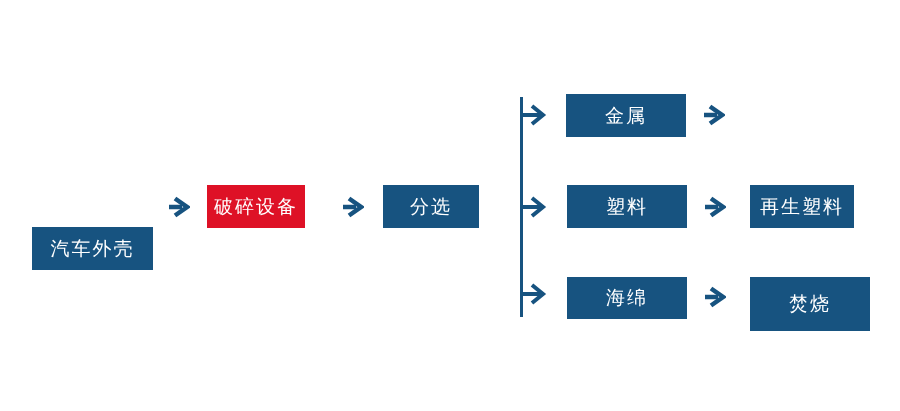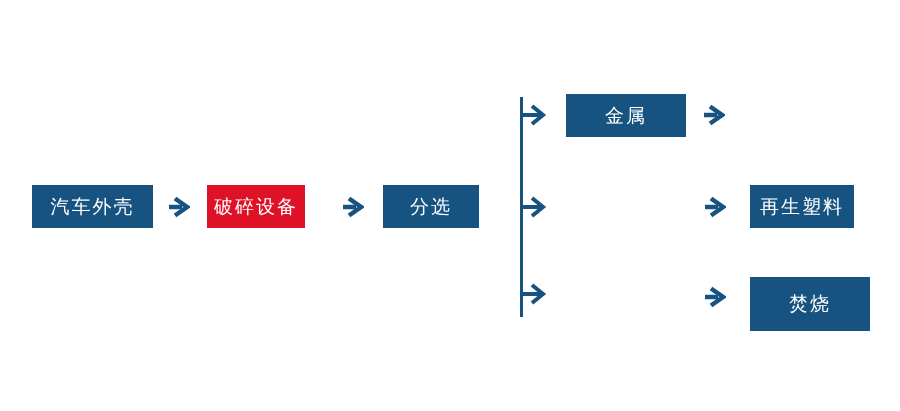--- a/index.html
+++ b/index.html
@@ -62,21 +62,21 @@
 
   .b-1 { left: 521px; top: 103px; }
   .b-2 { left: 521px; top: 195px; }
   .b-3 { left: 521px; top: 282px; }
 </style>
 </head>
 <body style="background-color: rgb(255, 255, 255);">
 
 <div class="canvas">
 
-  <div class="node n-car" style="background-color: rgb(23, 83, 128);">汽车外壳</div>
+  <div class="node n-car" style="background-color: rgb(23, 83, 128); margin-top: 42px;">汽车外壳</div>
 
   <svg class="arrow a-1" width="22" height="22" viewBox="0 0 22 22">
     <path d="M1 11 L14 11" stroke-width="4.5"></path>
     <path d="M7 2.5 L19 11 L7 19.5" stroke-width="4.5"></path>
   </svg>
 
   <div class="node n-crusher" style="background-color: rgb(222, 17, 38);">破碎设备</div>
 
   <svg class="arrow a-2" width="22" height="22" viewBox="0 0 22 22">
     <path d="M1 11 L14 11" stroke-width="4.5"></path>
@@ -99,25 +99,27 @@
     <path d="M0 12 L19 12" stroke-width="4"></path>
     <path d="M11 3 L22 12 L11 21" stroke-width="4"></path>
   </svg>
 
   <div class="node n-metal" style="background-color: rgb(23, 83, 128);">金属</div>
   <svg class="arrow a-r1" width="22" height="22" viewBox="0 0 22 22">
     <path d="M1 11 L14 11" stroke-width="4.5"></path>
     <path d="M7 2.5 L19 11 L7 19.5" stroke-width="4.5"></path>
   </svg>
 
+  <div class="node n-plastic" style="background-color: rgb(23, 83, 128);">塑料</div>
   <svg class="arrow a-r2" width="22" height="22" viewBox="0 0 22 22">
     <path d="M1 11 L14 11" stroke-width="4.5"></path>
     <path d="M7 2.5 L19 11 L7 19.5" stroke-width="4.5"></path>
   </svg>
   <div class="node n-replast" style="background-color: rgb(23, 83, 128);">再生塑料</div>
 
+  <div class="node n-sponge" style="background-color: rgb(23, 83, 128);">海绵</div>
   <svg class="arrow a-r3" width="22" height="22" viewBox="0 0 22 22">
     <path d="M1 11 L14 11" stroke-width="4.5"></path>
     <path d="M7 2.5 L19 11 L7 19.5" stroke-width="4.5"></path>
   </svg>
   <div class="node n-burn" style="background-color: rgb(23, 83, 128);">焚烧</div>
 
 </div>
 
 </body></html>

